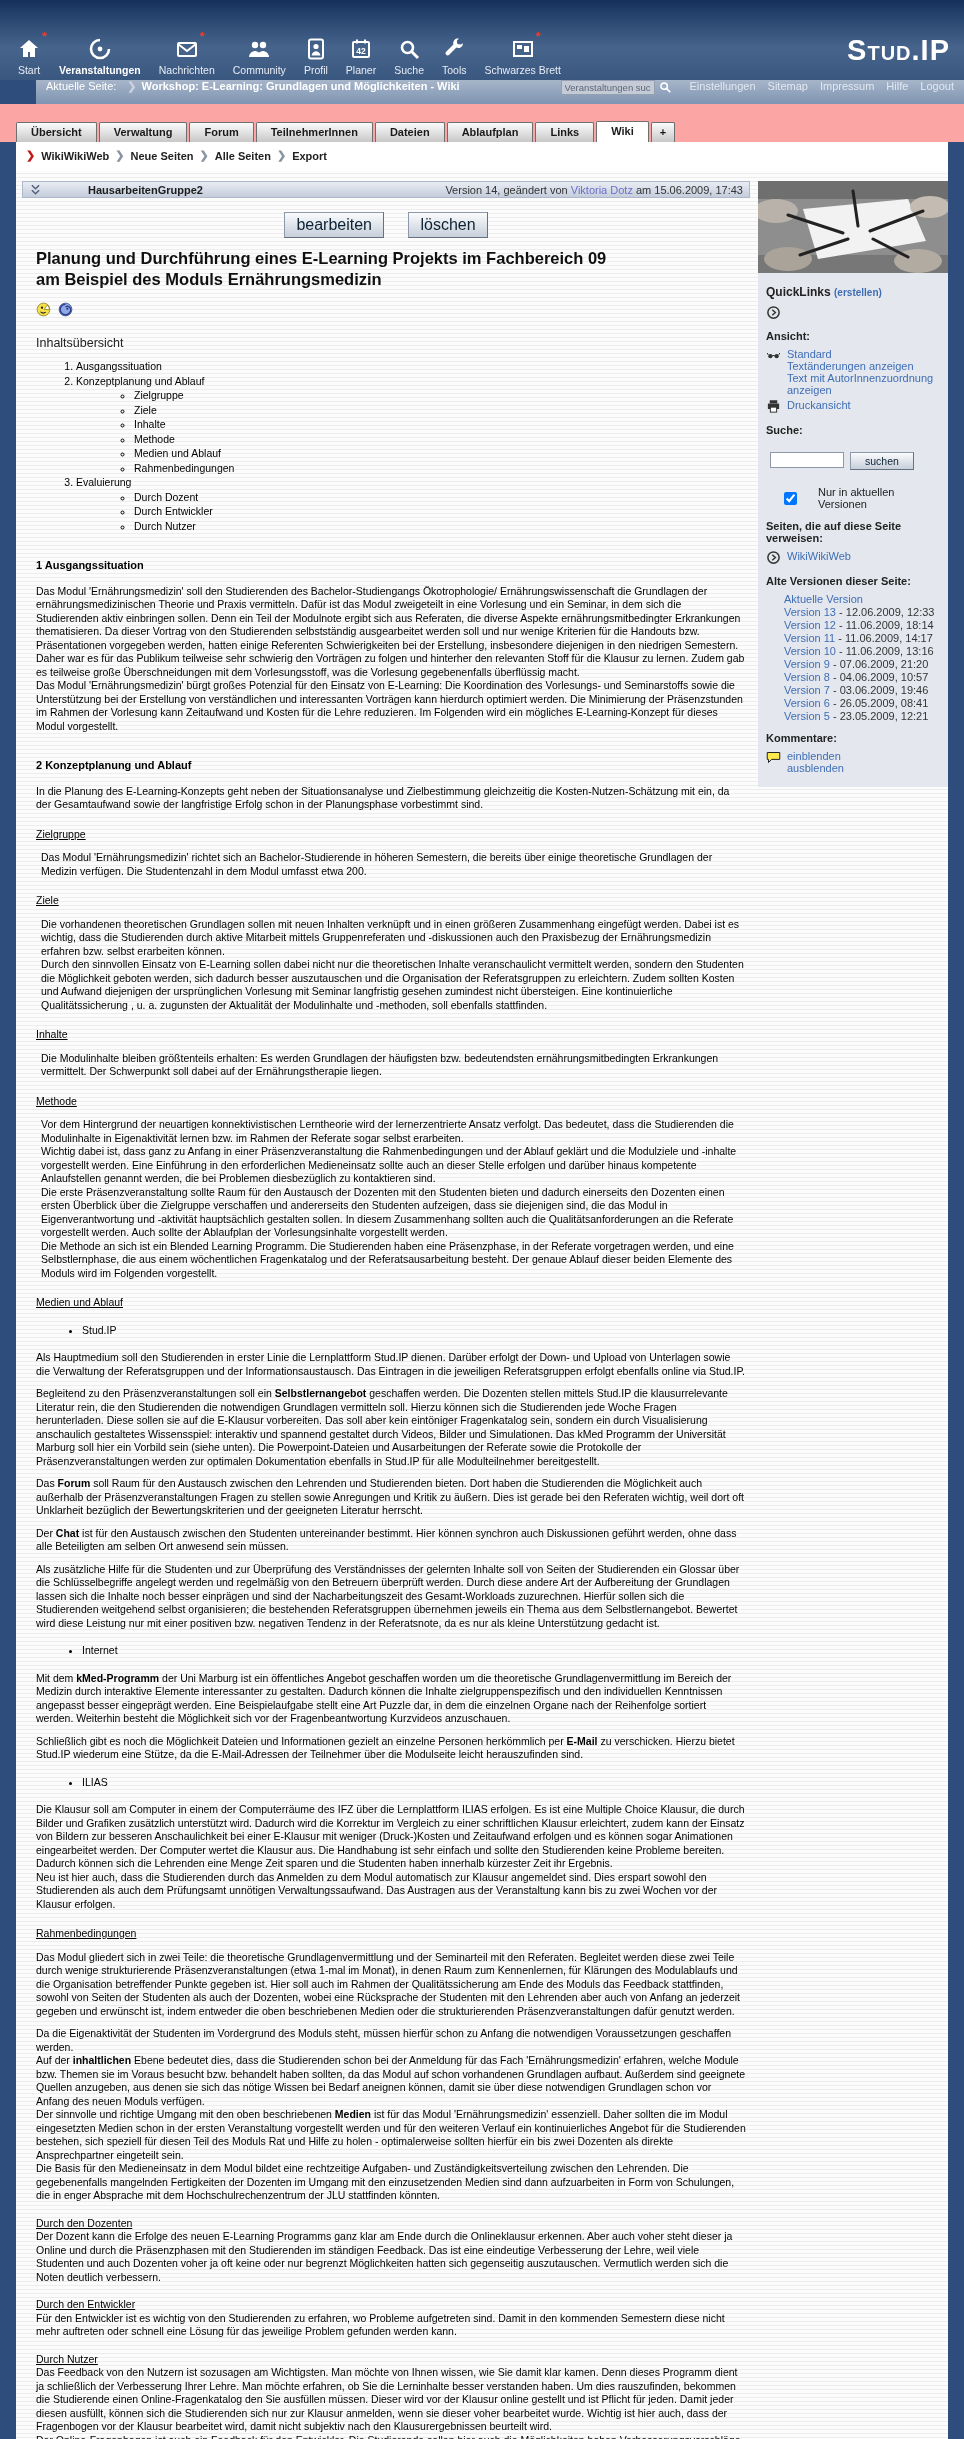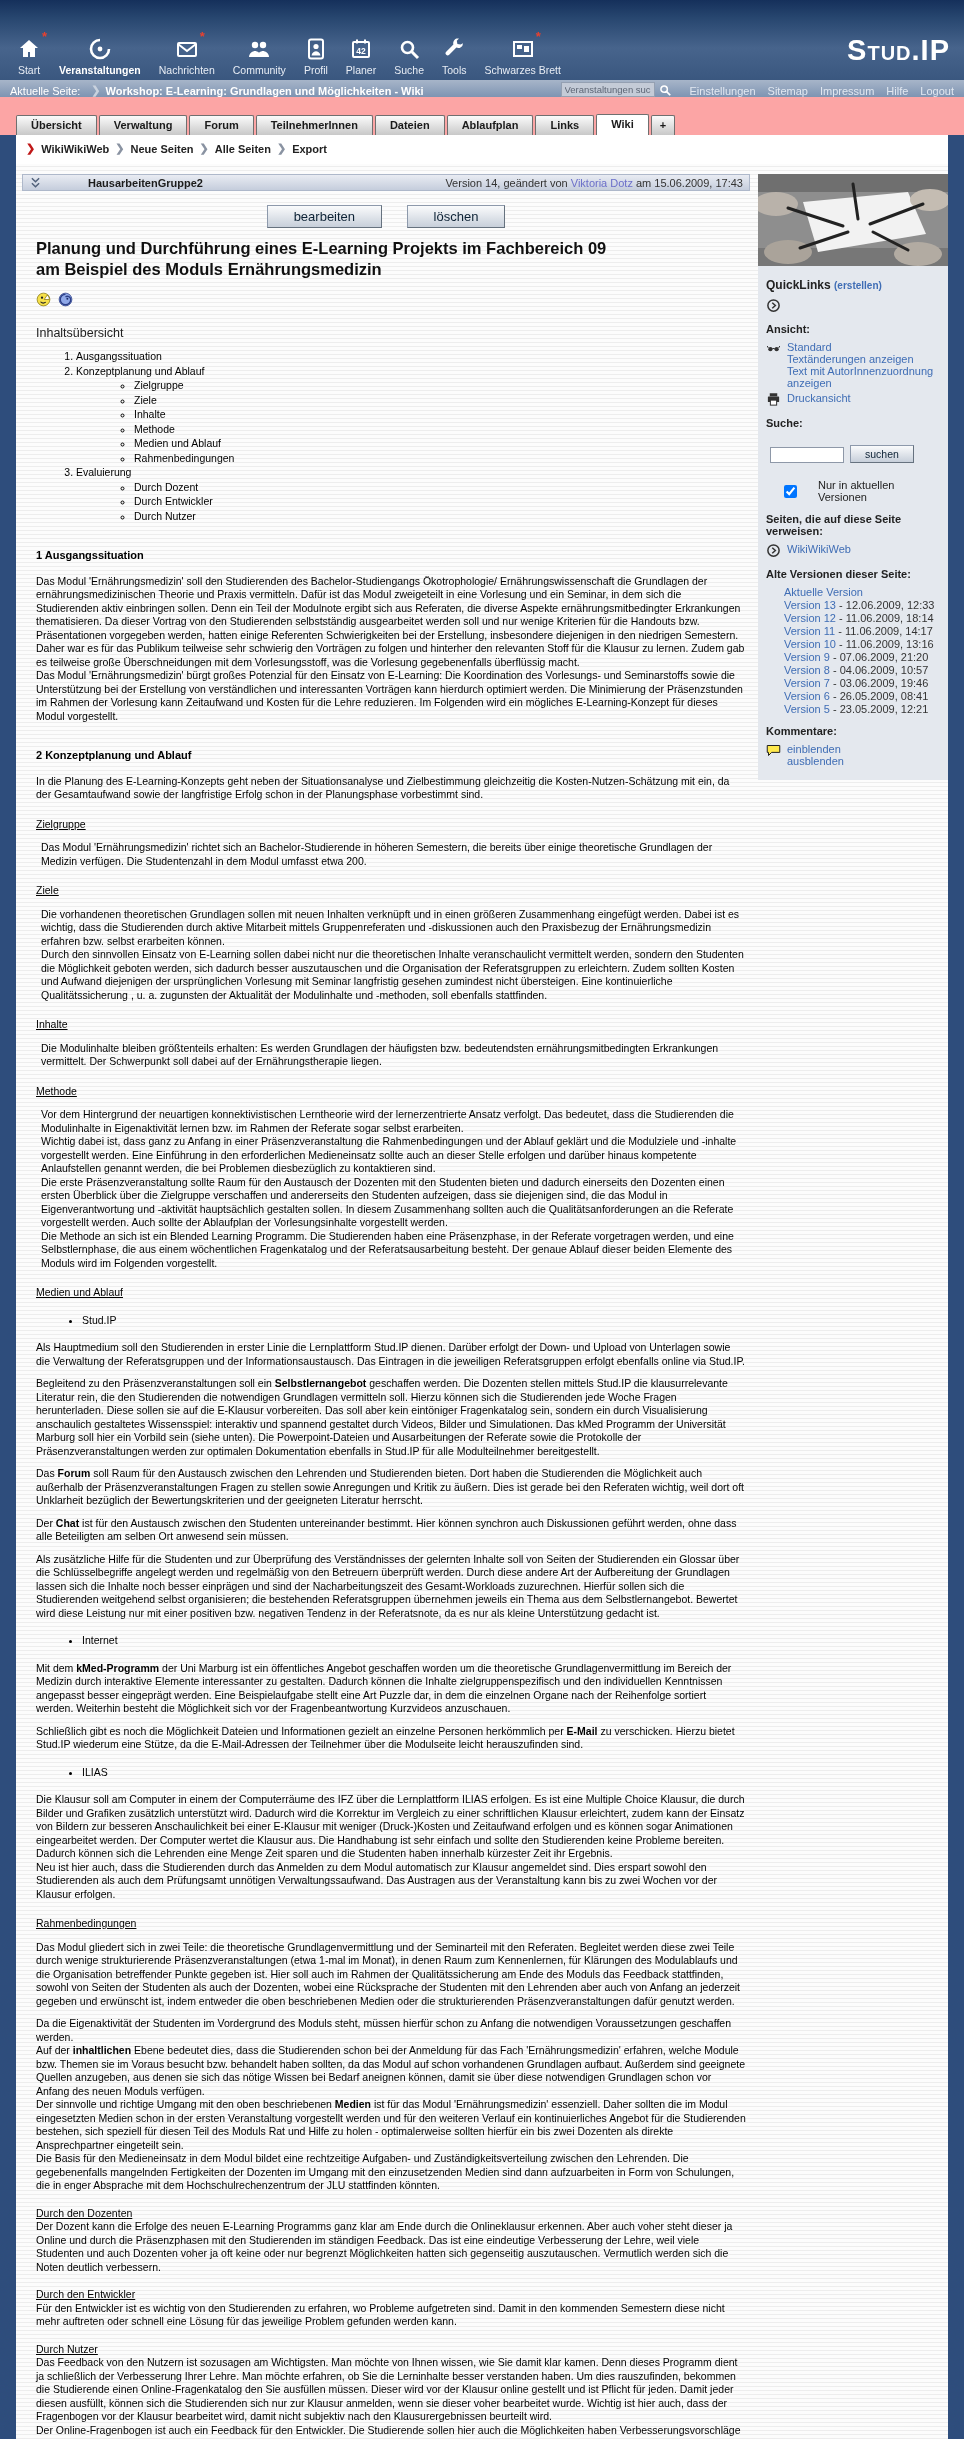--- a/index.html
+++ b/index.html
@@ -11,21 +11,21 @@
   .topnav { position:absolute; left:8px; bottom:4px; display:flex; align-items:flex-end; }
   .nav-item { display:flex; flex-direction:column; align-items:center; padding:0 9px; cursor:pointer; position:relative; }
   .nav-item .ic { width:24px; height:24px; position:relative; }
   .nav-item .ic svg { width:24px; height:24px; display:block; }
   .nav-item .lbl { font-size:10.5px; color:#e8edf5; margin-top:3px; white-space:nowrap; }
   .nav-item.active .lbl { font-weight:bold; color:#fff; }
   .alert-star { position:absolute; top:-5px; right:-6px; color:#e8412f; font-weight:bold; font-size:13px; line-height:10px; }
   .logo { position:absolute; right:14px; top:34px; color:#fff; font-size:29px; font-weight:bold; letter-spacing:1px; font-variant:small-caps; }
 
   
-  .infobar { height:17px; background:linear-gradient(180deg,#a7b5c9,#7e94b2); display:flex; align-items:flex-end; font-size:11px; color:#fff; padding:0 10px; }
+  .infobar { height:24px; background:linear-gradient(180deg,#a7b5c9,#7e94b2); display:flex; align-items:flex-start; font-size:11px; color:#fff; padding:0 10px;margin-left:36px; }
   .infobar .cur { margin-right:6px; }
   .crumb-arrow { color:#c9d2de; margin:0 5px; font-weight:bold; }
   .infobar .wtitle { font-weight:bold; }
   .infobar .spacer { flex:1; }
   .mini-search { width:94px; height:15px; background:#c4cbd7; border:1px solid #94a0b2; font-size:9.5px; color:#5d6675; padding:0 3px; }
   .mini-mag { margin:0 6px 0 3px; }
   .mini-mag svg { width:14px; height:14px; display:block; }
   .quick-link { color:#e2e8f1; margin-left:12px; cursor:pointer; }
 
   
@@ -48,21 +48,21 @@
   .right-col { width:190px; margin-left:4px; }
 
   
   .wikihead { height:17px; background:linear-gradient(180deg,#e9ecf3,#c5cddc); border:1px solid #aeb8ca; display:flex; align-items:center; font-size:11px; padding:0 6px; }
   .wikihead .collapse { width:13px; height:13px; margin-right:6px; cursor:pointer; }
   .wikihead .pname { font-weight:bold; color:#1c1c1c; flex:1;padding-left:40px; }
   .wikihead .vinfo { color:#333; }
   .vlink { color:#6b6fc9; cursor:pointer; }
 
   .btnrow { text-align:center; margin:14px 0 10px; }
-  .btn { display:inline-block; font-size:13px; color:#0d2235; padding:3px 26px; margin:0 10px; background:linear-gradient(180deg,#fafbfc,#c7cfda); border:1px solid #8d99ab; border-right-color:#66727f; border-bottom-color:#66727f; cursor:pointer; }
+  .btn { display:inline-block; font-size:16px; color:#0d2235; padding:3px 11px; margin:0 10px; background:linear-gradient(180deg,#fafbfc,#c7cfda); border:1px solid #8d99ab; border-right-color:#66727f; border-bottom-color:#66727f; cursor:pointer; }
 
   
   .article { font-size:10.5px; color:#000; line-height:13.5px; padding:0 4px 0 14px; }
   .article h2 { font-size:16.5px; line-height:21px; color:#101010; margin:8px 0 12px; font-weight:bold; }
   .smileys { margin:4px 0 14px; }
   .smileys svg { width:15px; height:15px; margin-right:4px; }
   .toc-label { font-size:12.5px; color:#222; margin:16px 0 10px; }
   ol.toc { margin:0 0 8px 0; padding-left:40px; }
   ol.toc > li { margin:1px 0; }
   ul.toc-sub { list-style-type:circle; margin:1px 0; padding-left:58px; }
@@ -78,21 +78,21 @@
   
   .side-img { width:190px; height:92px; display:block; }
   .side-panel { background:#e4e8ee; padding:8px 8px 10px; font-size:11px; color:#222; }
   .sp-head { font-weight:bold; font-size:12px; margin:4px 0 6px; }
   .sp-head .mini { font-weight:bold; font-size:10px; color:#3f6db5; cursor:pointer; }
   .sp-bold { font-weight:bold; margin:10px 0 6px; }
   .s-link { color:#3f6db5; cursor:pointer; }
   .icon-row { display:flex; margin:3px 0; }
   .icon-row .sic { width:15px; height:15px; flex:0 0 15px; margin-right:6px; margin-top:0px; }
   .icon-row .sic svg { width:15px; height:15px; display:block; }
-  .searchrow { display:flex; align-items:flex-end; margin:16px 0; }
+  .searchrow { display:flex; align-items:flex-start; margin:16px 0; }
   .searchrow input { width:74px; height:16px; border:1px solid #8e98a8; background:#fff; margin-right:6px; font-size:10px; }
   .side-btn { font-size:10.5px; color:#0d2235; padding:2px 14px; background:linear-gradient(180deg,#fafbfc,#c7cfda); border:1px solid #8d99ab; border-right-color:#66727f; border-bottom-color:#66727f; cursor:pointer; }
   .chkrow { display:flex; align-items:center; margin:4px 0 4px 18px;gap:16px; }
   .chkrow input { margin:0 5px 0 0; }
   .versions { padding-left:18px; }
   .versions div { margin:1px 0; }
   .v-rest { color:#333; }
   .comments { padding-left:0; }
 </style>
 </head>

